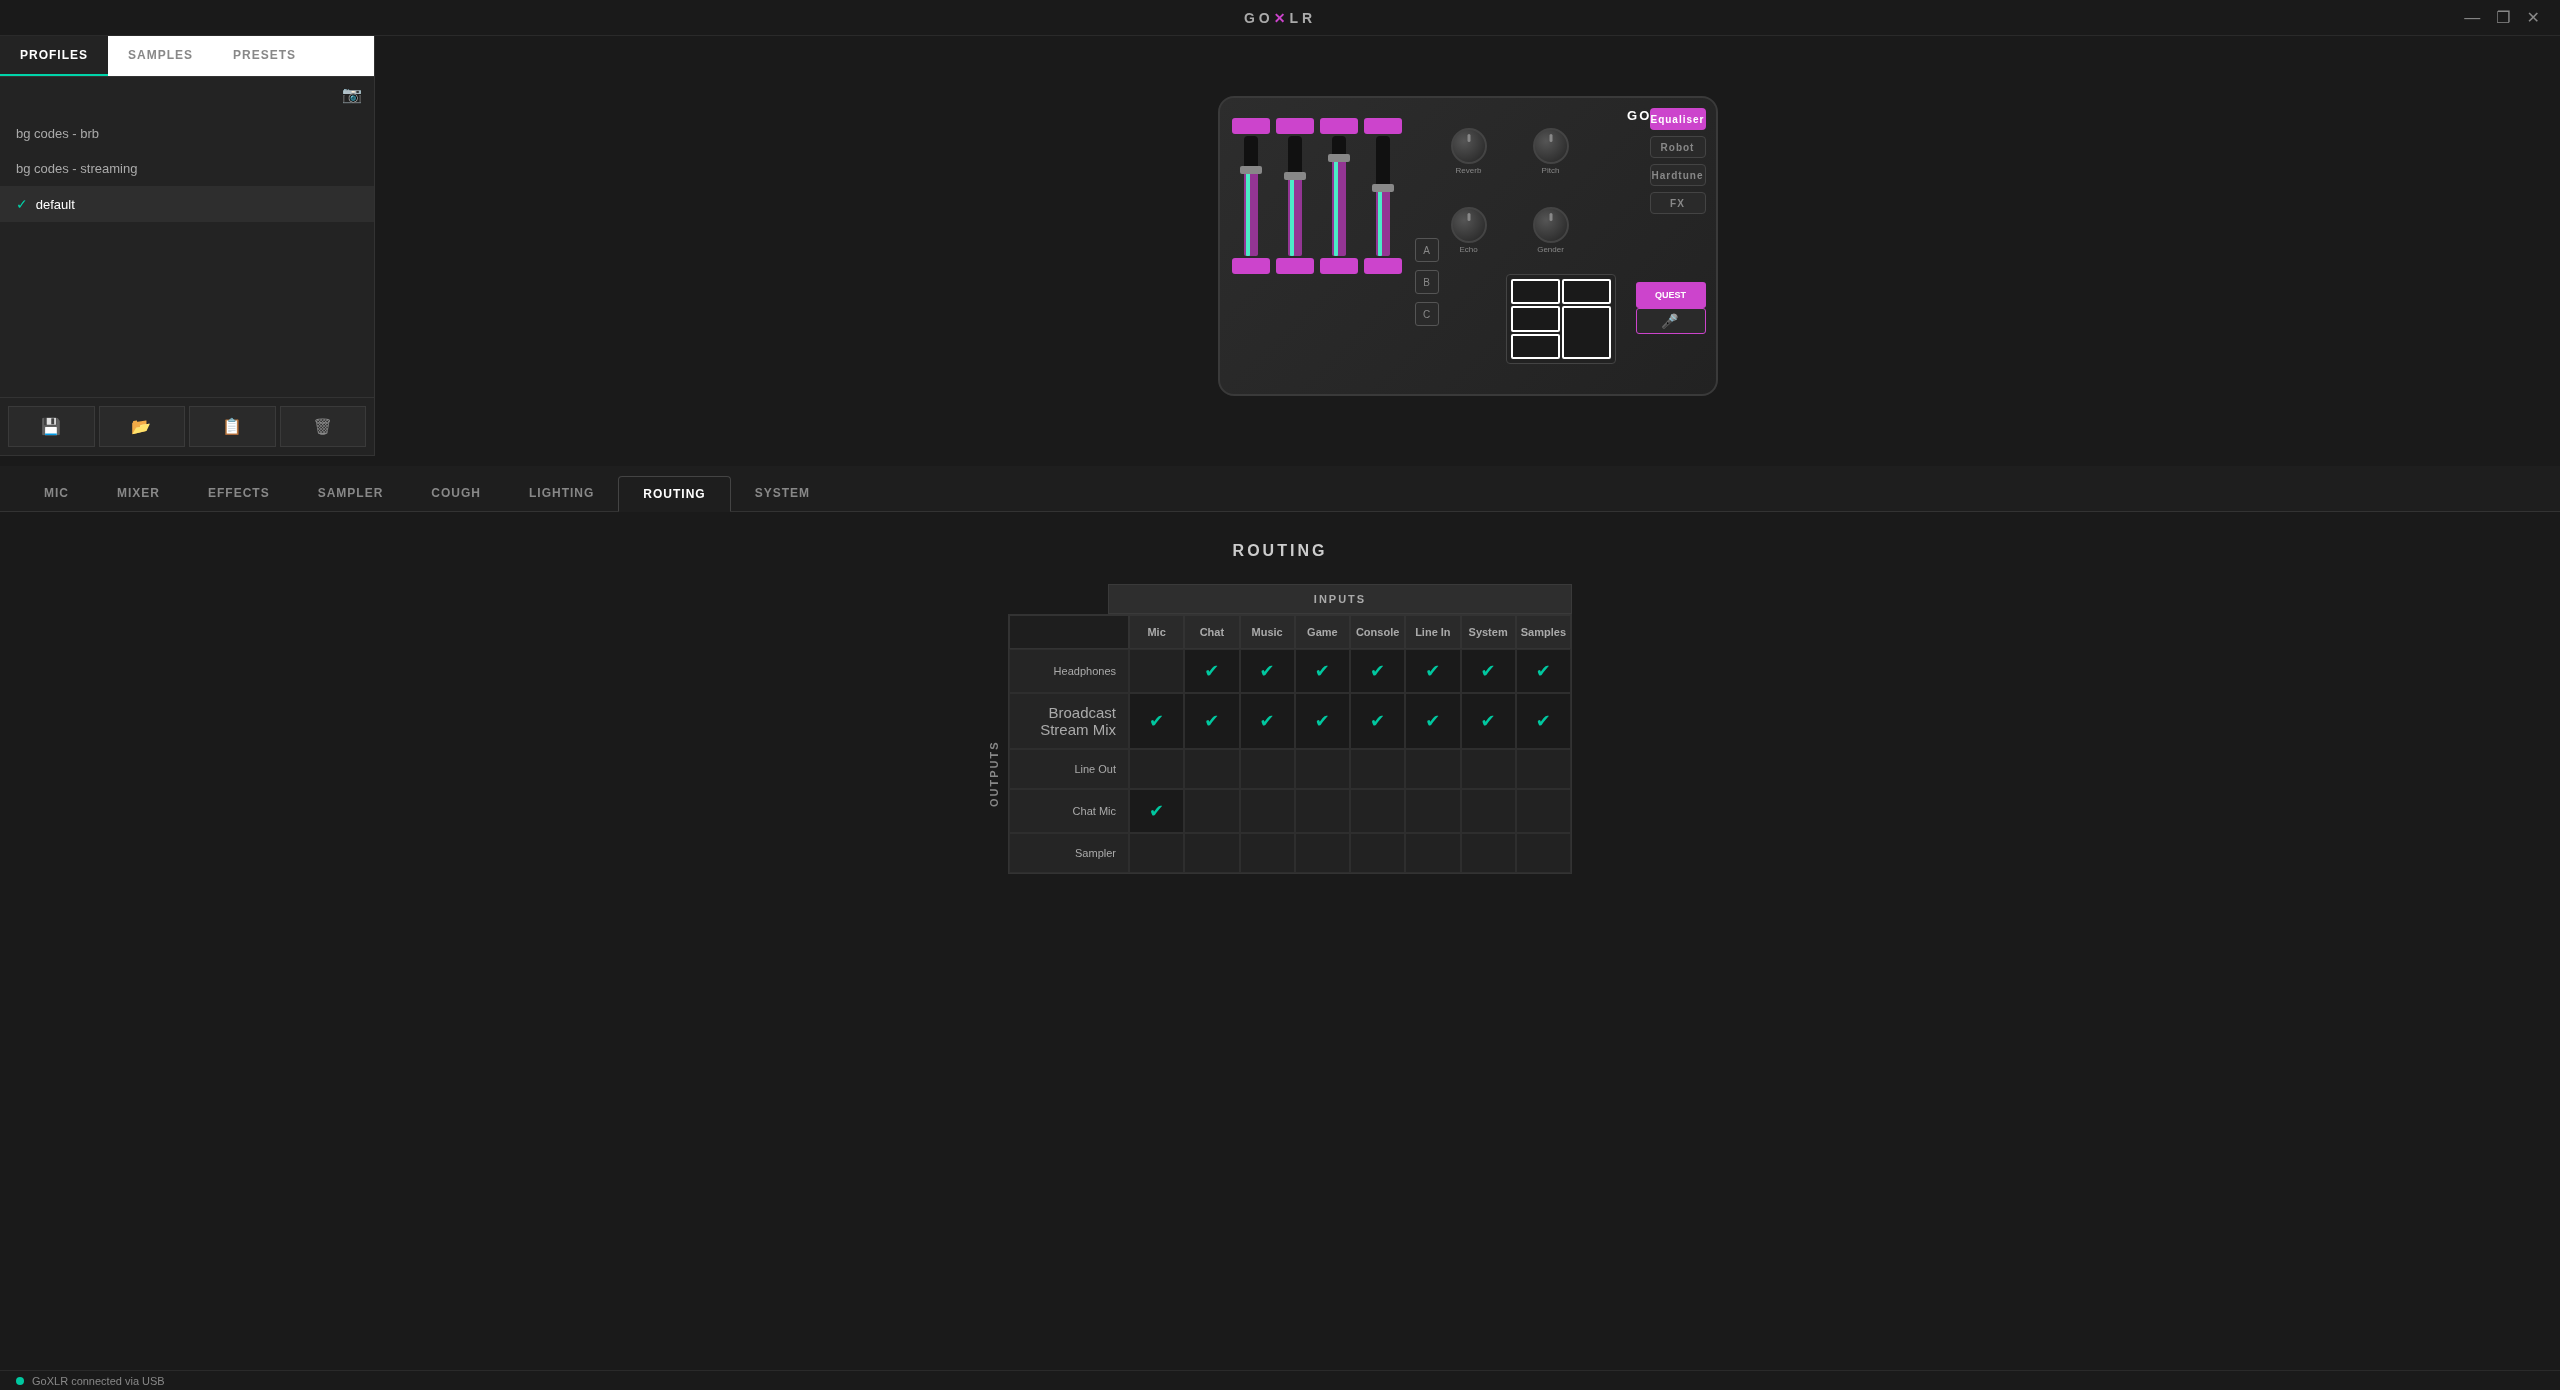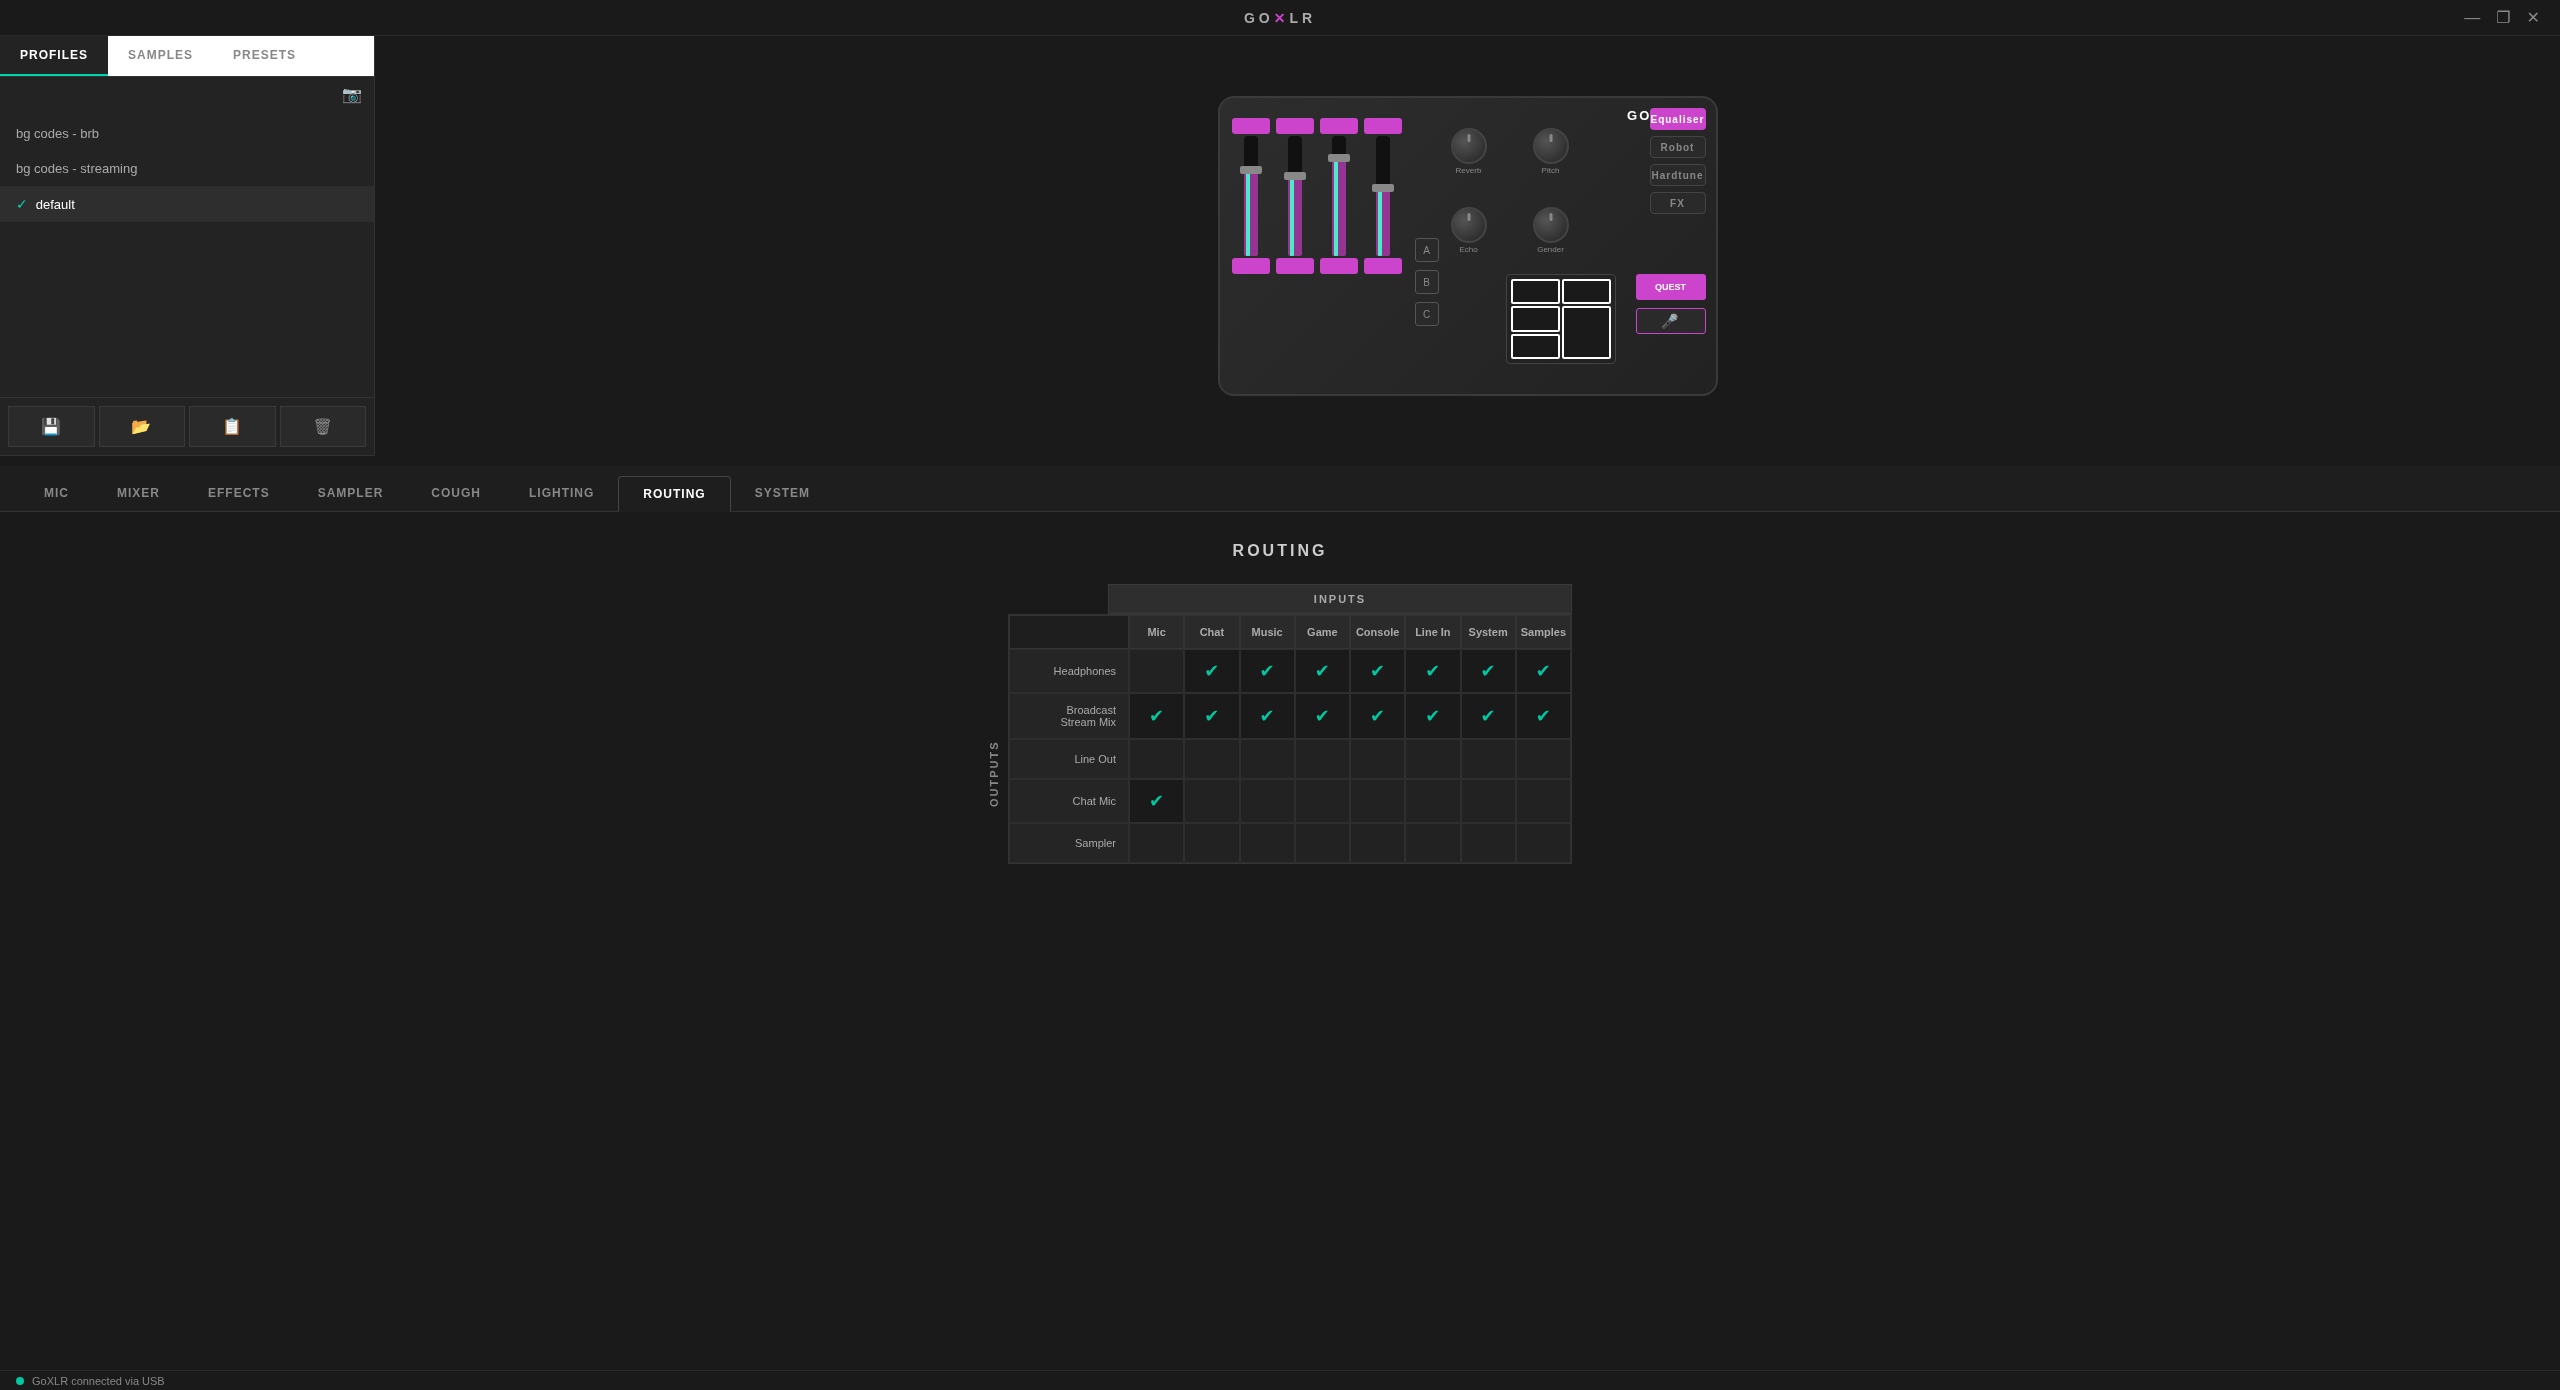--- a/index.html
+++ b/index.html
@@ -610,21 +610,21 @@
           <div class="sampler-pad white-outline" style="grid-row: span 2;"></div>
           <div class="sampler-pad white-outline" style="grid-column:1;"></div>
         </div>
 
         <div style="position:absolute; left:195px; top:140px; display:flex; flex-direction:column; gap:8px;">
           <div style="width:24px;height:24px;background:#2a2a2a;border:1px solid #555;border-radius:3px;display:flex;align-items:center;justify-content:center;font-size:10px;color:#888;">A</div>
           <div style="width:24px;height:24px;background:#2a2a2a;border:1px solid #555;border-radius:3px;display:flex;align-items:center;justify-content:center;font-size:10px;color:#888;">B</div>
           <div style="width:24px;height:24px;background:#2a2a2a;border:1px solid #555;border-radius:3px;display:flex;align-items:center;justify-content:center;font-size:10px;color:#888;">C</div>
         </div>
 
-        <div style="position:absolute; right:10px; bottom:60px; display:flex; flex-direction:column; gap:8px;">
+        <div style="position:absolute; right:10px; bottom:60px; display:flex; flex-direction:column; ">
           <div style="width:70px;height:26px;background:#cc44cc;border-radius:3px;display:flex;align-items:center;justify-content:center;font-size:9px;color:#fff;font-weight:bold;">QUEST</div>
           <div style="width:70px;height:26px;background:#2a2a2a;border:1px solid #cc44cc;border-radius:3px;display:flex;align-items:center;justify-content:center;font-size:14px;color:#cc44cc;">🎤</div>
         </div>
       </div>
     </div>
   </div>
 
   <div id="nav-tabs">
     <div class="nav-tab">MIC</div>
     <div class="nav-tab">MIXER</div>
@@ -684,21 +684,21 @@
               <div class="grid-cell">
                   <span class="check-icon">✔</span>
                 </div>
               <div class="grid-cell">
                   <span class="check-icon">✔</span>
                 </div>
               <div class="grid-cell">
                   <span class="check-icon">✔</span>
                 </div>
 
-              <div class="grid-row-label" style="text-align:right; font-size:11px;">Broadcast<br>Stream Mix</div>
+              <div class="grid-row-label" style="text-align:right; font-size:15px;">Broadcast<br>Stream Mix</div>
               <div class="grid-cell">
                   <span class="check-icon">✔</span>
                 </div>
               <div class="grid-cell">
                   <span class="check-icon">✔</span>
                 </div>
               <div class="grid-cell">
                   <span class="check-icon">✔</span>
                 </div>
               <div class="grid-cell">

